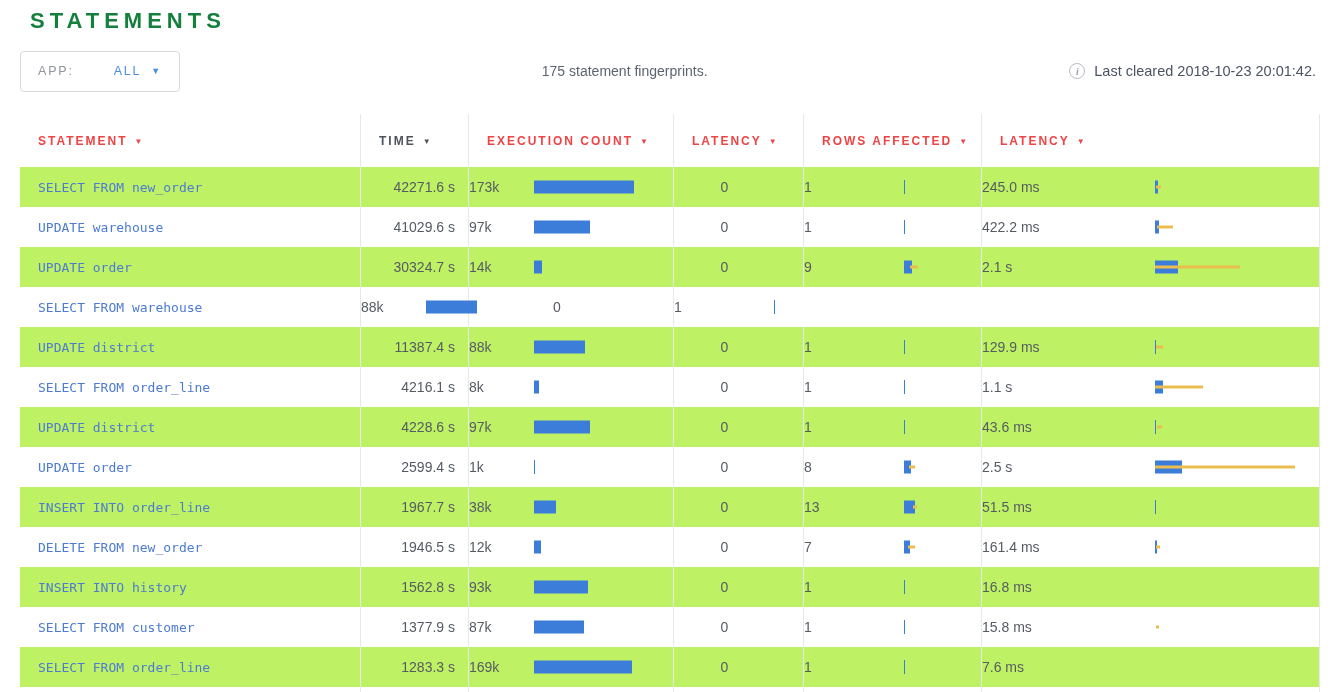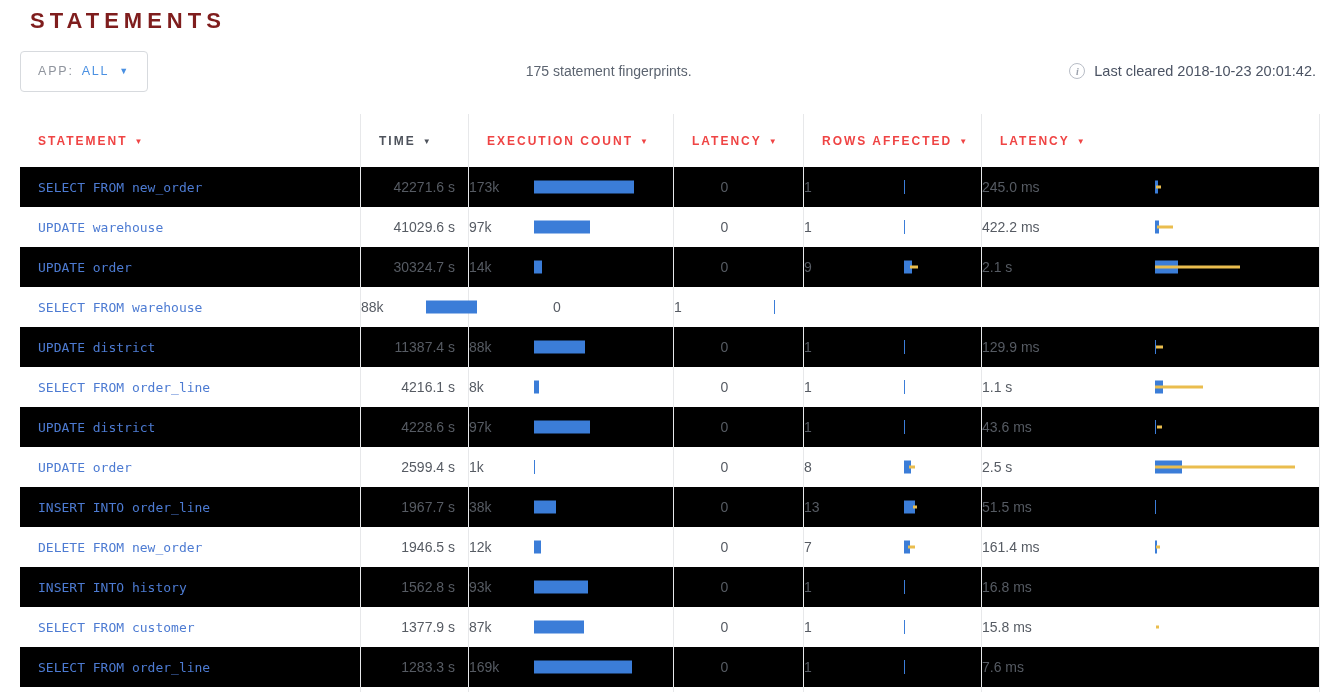--- a/index.html
+++ b/index.html
@@ -2,29 +2,29 @@
 <html style="--bar-blue: #3b7dd8; --bar-yellow: #eabd4e;"><head>
 <meta charset="utf-8">
 <style>
   * { margin:0; padding:0; box-sizing:border-box; }
   html,body { width:1336px; height:692px; overflow:hidden; background:#fff;
               font-family:"Liberation Sans", sans-serif; }
   .page { width:1336px; height:692px; position:relative; }
 
   
   .page-title { font-size:22px; font-weight:700; letter-spacing:5px;
-                color:#7f1d1d; margin:8px 0 0 30px; }
+                color:#15803d; margin:8px 0 0 30px; }
 
   
   .toolbar { display:flex; align-items:center; margin:16px 20px 0 20px; height:42px;gap:41px; }
   .app-filter { display:flex; align-items:center; gap:8px; height:41px; padding:0 17px;
                 background:#fff; border:1px solid #d7dade; border-radius:4px;
                 font-size:12.5px; letter-spacing:1.8px; cursor:pointer; }
   .app-filter .flabel { color:#8f949d; }
-  .app-filter .fvalue { color:#4a90e2; }
+  .app-filter .fvalue { color:#4a90e2;margin-left:32px; }
   .app-filter .caret { color:#4a90e2; font-size:9px; margin-left:2px; }
   .toolbar-summary { flex:1; text-align:center; font-size:14px; color:#5c6470; }
   .last-cleared { display:flex; align-items:center; gap:9px; font-size:14.5px; color:#4b5363; }
   .info-icon { width:16px; height:16px; border:1px solid #b8bdc6; border-radius:50%;
                color:#9aa0ab; font-size:10px; font-weight:700; display:flex;
                align-items:center; justify-content:center;
                font-family:"Liberation Serif", serif; font-style:italic; }
 
   
   .stmt-table { margin:22px 0 0 20px; width:1300px; border-right:1px solid #e7e8ea; }
@@ -32,21 +32,21 @@
         grid-template-columns:340px 108px 205px 130px 178px 339px; }
   .thead-row { height:53px; background:#fff; }
   .th { display:flex; align-items:center; padding-left:18px;
         font-size:12px; font-weight:700; letter-spacing:2px; color:#ef4444;
         cursor:pointer; }
   .th.active { color:#4e535c; }
   .th .arrow { font-size:8px; margin-left:7px; padding-top:1px; }
   .th + .th, .td + .td { border-left:1px solid #e7e8ea; }
 
   .tr { height:40px; background:#fff; }
-  .tr.alt { background:#000000; }
+  .tr.alt { background:#bef264; }
   .tr.partial { height:7px; }
   .td { display:flex; align-items:center; font-size:14px; color:#565b63; }
 
   .td-statement { padding-left:18px; }
   .stmt-link { font-family:"DejaVu Sans Mono", monospace; font-size:13px;
                color:#4d7bd2; text-decoration:none; cursor:pointer; white-space:pre; }
   .td-time { justify-content:flex-end; padding-right:13px; }
   .td-retries { justify-content:center; padding-right:28px; }
 
   .num { flex:none; }

